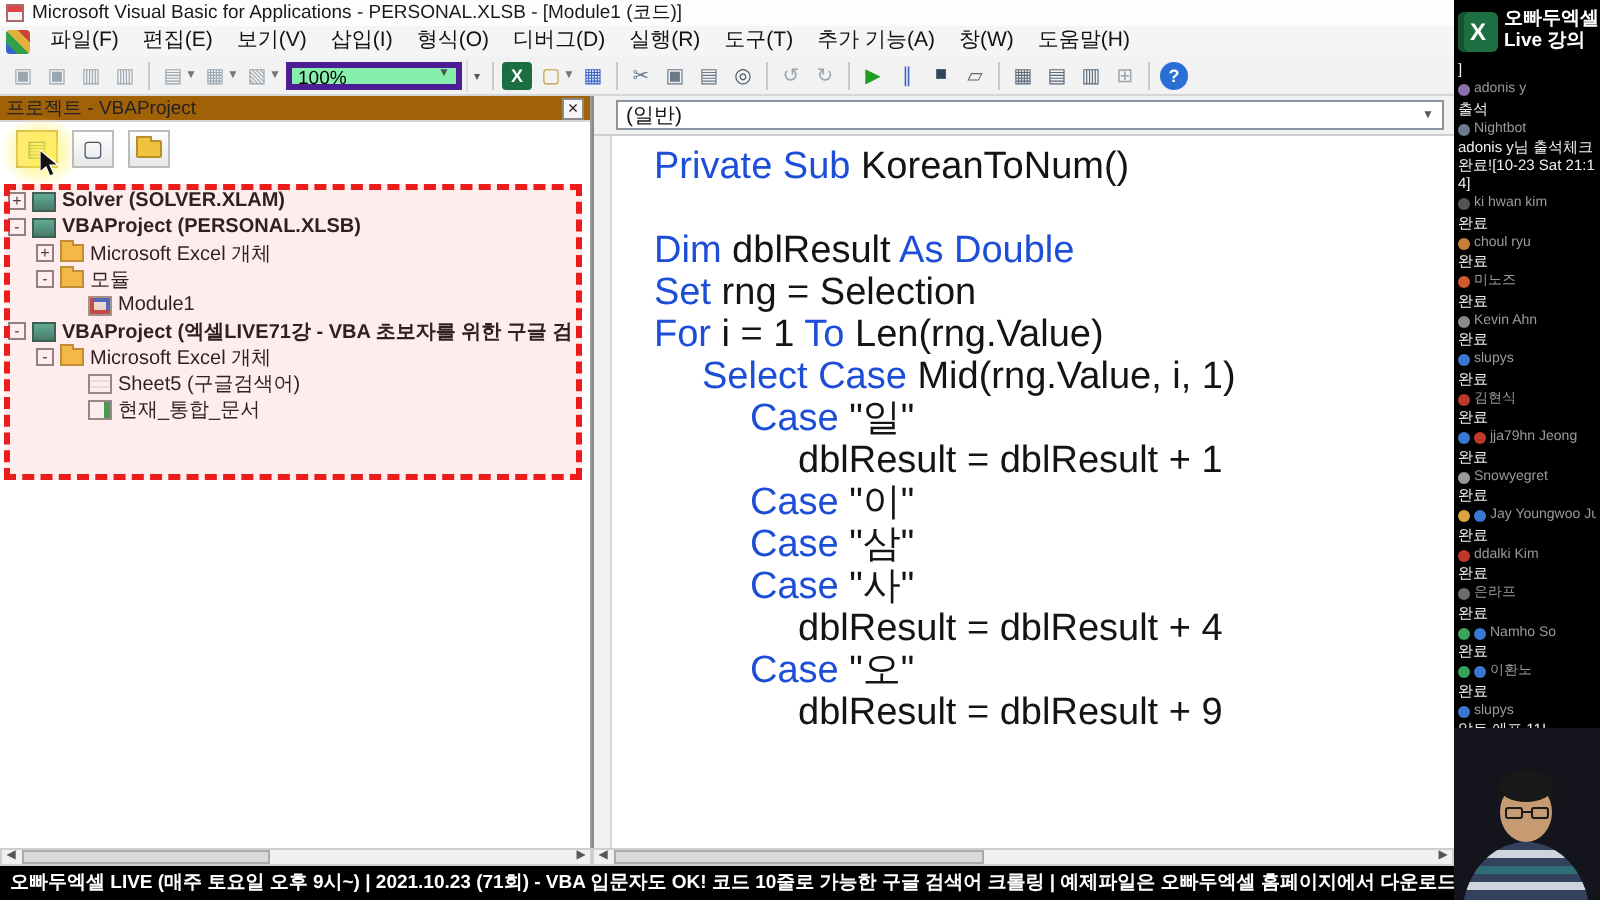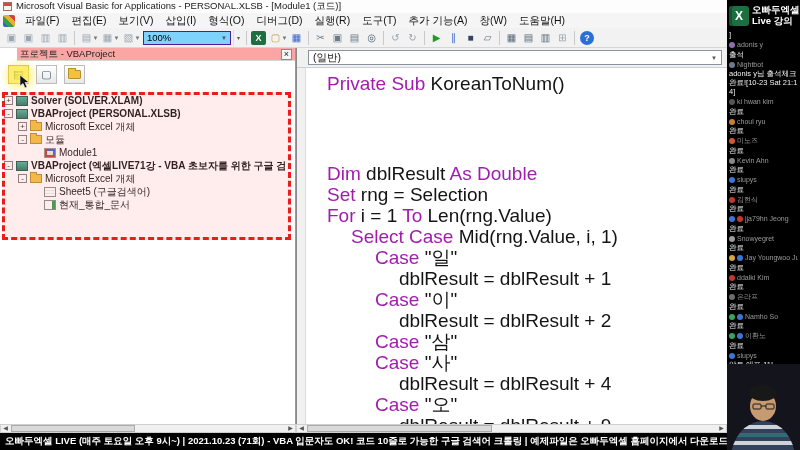--- a/index.html
+++ b/index.html
@@ -16,35 +16,35 @@
              display:flex; align-items:center; font-size:10.5px; color:#111; }
   .vba-icon { width:12px; height:12px; margin:0 4px 0 3px; border-radius:2px; flex:none;
               background:linear-gradient(45deg,#3366cc 25%,#33a04a 25% 50%,#e0b23a 50% 75%,#cc4433 75%); }
   .menu-item { padding:0 6px; line-height:15px; }
   .toolbar { position:absolute; left:0; top:28px; width:727px; height:20px; background:#f2f2f2;
              border-bottom:1px solid #d6d6d6; display:flex; align-items:center; padding-left:3px; }
   .tb-btn { width:17px; height:16px; display:flex; align-items:center; justify-content:center;
             font-size:10px; flex:none; }
   .tb-dd { font-size:6px; color:#777; margin-left:-3px; width:7px; text-align:center; }
   .tb-sep { width:1px; height:14px; background:#c9c9c9; margin:0 3px; flex:none; }
-  .tb-combo { width:88px; height:14px; background:#7dd3fc; border:1px solid #4c1d95; display:flex;
-              align-items:center; justify-content:space-between; font-size:9.5px; padding:0 3px; margin:0 2px; }
+  .tb-combo { width:88px; height:14px; background:#86efac; border:3px solid #4c1d95; display:flex;
+              justify-content:space-between; font-size:9.5px; padding:0 3px; margin:0 2px; }
   .tb-combo .arr { font-size:6px; color:#555; }
   .tb-mini { width:10px; height:16px; display:flex; align-items:center; justify-content:center;
              font-size:6px; color:#555; border-left:1px solid #ddd; }
   .tb-excel { width:15px; height:14px; background:#1d6f42; color:#fff; font-size:9px; font-weight:bold;
               display:flex; align-items:center; justify-content:center; border-radius:2px; margin:0 1px; }
   .tb-help { width:14px; height:14px; border-radius:50%; background:#2a6fd6; color:#fff; font-weight:bold;
              font-size:9px; display:flex; align-items:center; justify-content:center; margin:0 2px; }
 
   
   .project-panel { position:absolute; left:0; top:48px; width:296px; height:376px; background:#fff;
                    border-right:1px solid #9a9a9a; }
-  .pp-header { height:13px; background:#fca5a5; border-bottom:1px solid #d5d5d5; display:flex;
-               align-items:center; justify-content:space-between; padding:0 3px; font-size:9.5px; color:#222;margin-left:17px; }
+  .pp-header { height:13px; background:#a16207; border-bottom:1px solid #d5d5d5; display:flex;
+               align-items:center; justify-content:space-between; padding:0 3px; font-size:9.5px; color:#222; }
   .pp-close { width:11px; height:11px; border:1px solid #8a8a8a; background:#f6f6f6; font-size:9px;
               line-height:9px; text-align:center; color:#222; }
   .pp-toolbar { height:27px; display:flex; align-items:center; gap:7px; padding:0 8px; position:relative; }
   .pp-tbtn { width:21px; height:19px; border:1px solid #bcbcbc; background:linear-gradient(#fff,#e8e8e8);
              display:flex; align-items:center; justify-content:center; font-size:11px; color:#456; position:relative; }
   .pp-tbtn.hl { background:#ffe98a; border-color:#d2b14a; }
   .glow { position:absolute; left:-9px; top:-8px; width:40px; height:36px; border-radius:50%;
           background:radial-gradient(closest-side, rgba(255,240,80,0.95), rgba(255,240,80,0)); pointer-events:none; }
   .cursor-svg { position:absolute; left:11px; top:9px; z-index:3; }
   .folder-ic { width:13px; height:9px; background:#f2c23e; border:1px solid #b8902a; border-radius:1px; position:relative; }
@@ -75,21 +75,21 @@
   .combo-row { height:20px; background:#f1f1f1; border-bottom:1px solid #cfcfcf; display:flex;
                align-items:center; padding:0 5px 0 11px; }
   .obj-combo { flex:1; height:15px; background:#fff; border:1px solid #8a94a0; display:flex;
                align-items:center; justify-content:space-between; font-size:10.5px; padding:0 4px; color:#111; }
   .obj-combo .arr { font-size:6px; color:#555; }
   .code-margin { position:absolute; left:0; top:20px; bottom:0; width:9px; background:#f1f1f1;
                  border-right:1px solid #dadada; }
   .code-body { position:absolute; left:10px; top:20px; right:0; bottom:0; overflow:hidden;
                padding:5px 0 0 20px; font-size:19px; line-height:21px; color:#141414; }
   .code-line { white-space:pre; }
-  .kw { color:#a21caf; }
+  .kw { color:#1d4ed8; }
 
   
   .hscroll { position:absolute; top:424px; height:9px; background:#f0f0f0; border:1px solid #cfcfcf;
              display:flex; align-items:center; font-size:6px; color:#555; z-index:3; }
   #hs1 { left:0; width:296px; } #hs2 { left:296px; width:431px; }
   .hs-arrow { width:9px; text-align:center; flex:none; line-height:7px; }
   .hs-track { flex:1; height:7px; position:relative; }
   .hs-thumb { position:absolute; left:1px; top:0; width:45%; height:7px; background:#d9d9d9; border:1px solid #ababab; }
   .statusbar { position:absolute; left:0; top:433px; width:800px; height:17px; background:#000; color:#fff;
                font-size:9.5px; font-weight:bold; display:flex; align-items:center; padding-left:5px;
@@ -255,28 +255,27 @@
     <div class="combo-row">
       <div class="obj-combo">
         <span>(일반)</span>
         <span class="arr">▼</span>
       </div>
     </div>
     <div class="code-margin"></div>
     <div class="code-body">
         <div class="code-line" style="padding-left: 0px;"><span class="kw">Private</span><span> </span><span class="kw">Sub</span><span> KoreanToNum()</span></div>
         <div class="code-line" style="padding-left: 0px;">&nbsp;</div>
-        <div class="code-line" style="padding-left: 0px; margin-top: 48px;"><span class="kw">Dim</span><span> dblResult </span><span class="kw">As</span><span> </span><span class="kw">Double</span></div>
+        <div class="code-line" style="padding-left: 0px;"><span class="kw">Dim</span><span> dblResult </span><span class="kw">As</span><span> </span><span class="kw">Double</span></div>
         <div class="code-line" style="padding-left: 0px;"><span class="kw">Set</span><span> rng = Selection</span></div>
         <div class="code-line" style="padding-left: 0px;"><span class="kw">For</span><span> i = 1 </span><span class="kw">To</span><span> Len(rng.Value)</span></div>
         <div class="code-line" style="padding-left: 24px;"><span class="kw">Select Case</span><span> Mid(rng.Value, i, 1)</span></div>
         <div class="code-line" style="padding-left: 48px;"><span class="kw">Case</span><span> "일"</span></div>
         <div class="code-line" style="padding-left: 72px;"><span>dblResult = dblResult + 1</span></div>
         <div class="code-line" style="padding-left: 48px;"><span class="kw">Case</span><span> "이"</span></div>
-        <div class="code-line" style="padding-left: 72px;"><span>dblResult = dblResult + 2</span></div>
         <div class="code-line" style="padding-left: 48px;"><span class="kw">Case</span><span> "삼"</span></div>
         <div class="code-line" style="padding-left: 48px;"><span class="kw">Case</span><span> "사"</span></div>
         <div class="code-line" style="padding-left: 72px;"><span>dblResult = dblResult + 4</span></div>
         <div class="code-line" style="padding-left: 48px;"><span class="kw">Case</span><span> "오"</span></div>
         <div class="code-line" style="padding-left: 72px;"><span>dblResult = dblResult + 9</span></div>
       </div>
   </div>
 
   <div class="hscroll" id="hs1">
     <span class="hs-arrow">◀</span>

